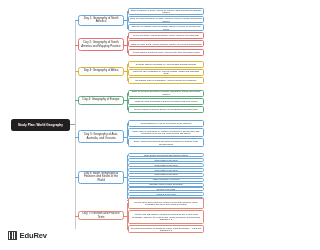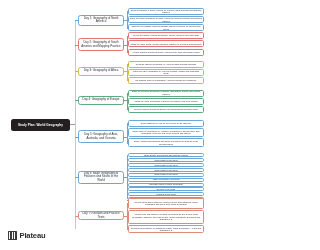--- a/index.html
+++ b/index.html
@@ -202,14 +202,14 @@
     <div class="leaf" style="left: 128px; top: 225.1px; width: 76px; height: 8px; border-color: rgb(224, 138, 122);">Document and practice for additional exams: World Geography — Land and Diagrams 1-2</div>
     <div class="wire" style="left: 127px; top: 229.1px; width: 1px; height: 0.55px; background: rgb(224, 138, 122);"></div>
     <div class="wire" style="left: 127px; top: 203.25px; width: 0.55px; height: 25.85px; background: rgb(224, 138, 122);"></div>
   </div>
 
 <div class="logo">
   <span class="logo-mark">
     <span class="bk"></span>
       <span class="bk2"></span>
   </span>
-  <span class="logo-text">Plateau</span>
+  <span class="logo-text">EduRev</span>
 </div>
 
 </body></html>

